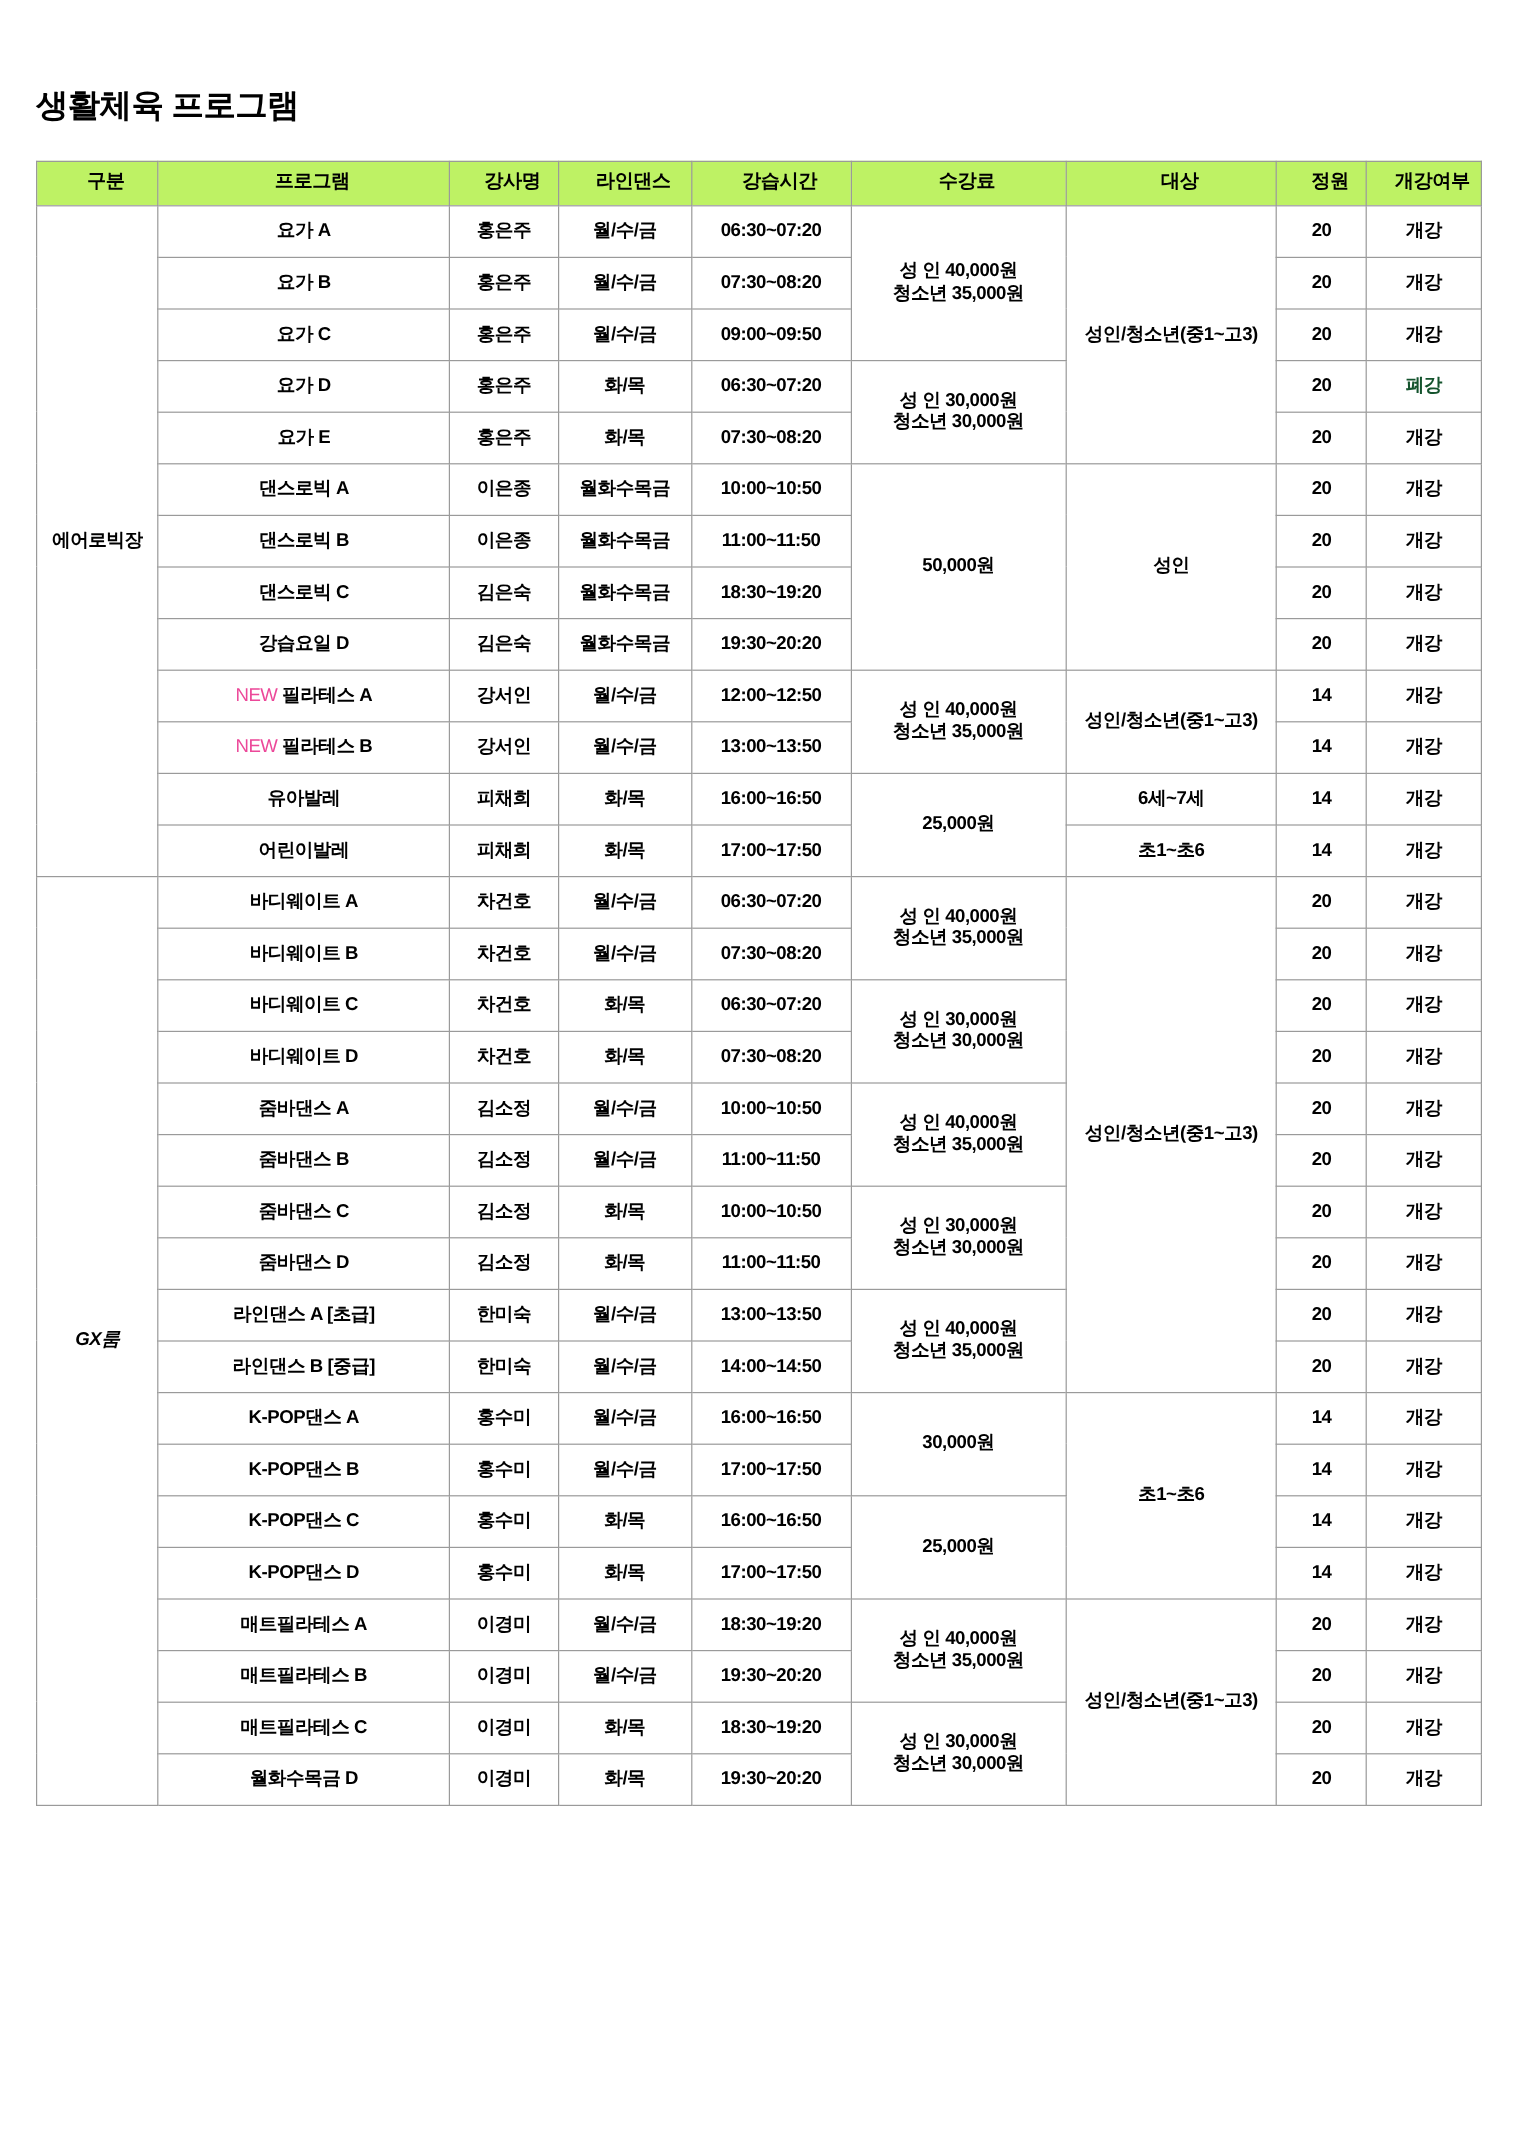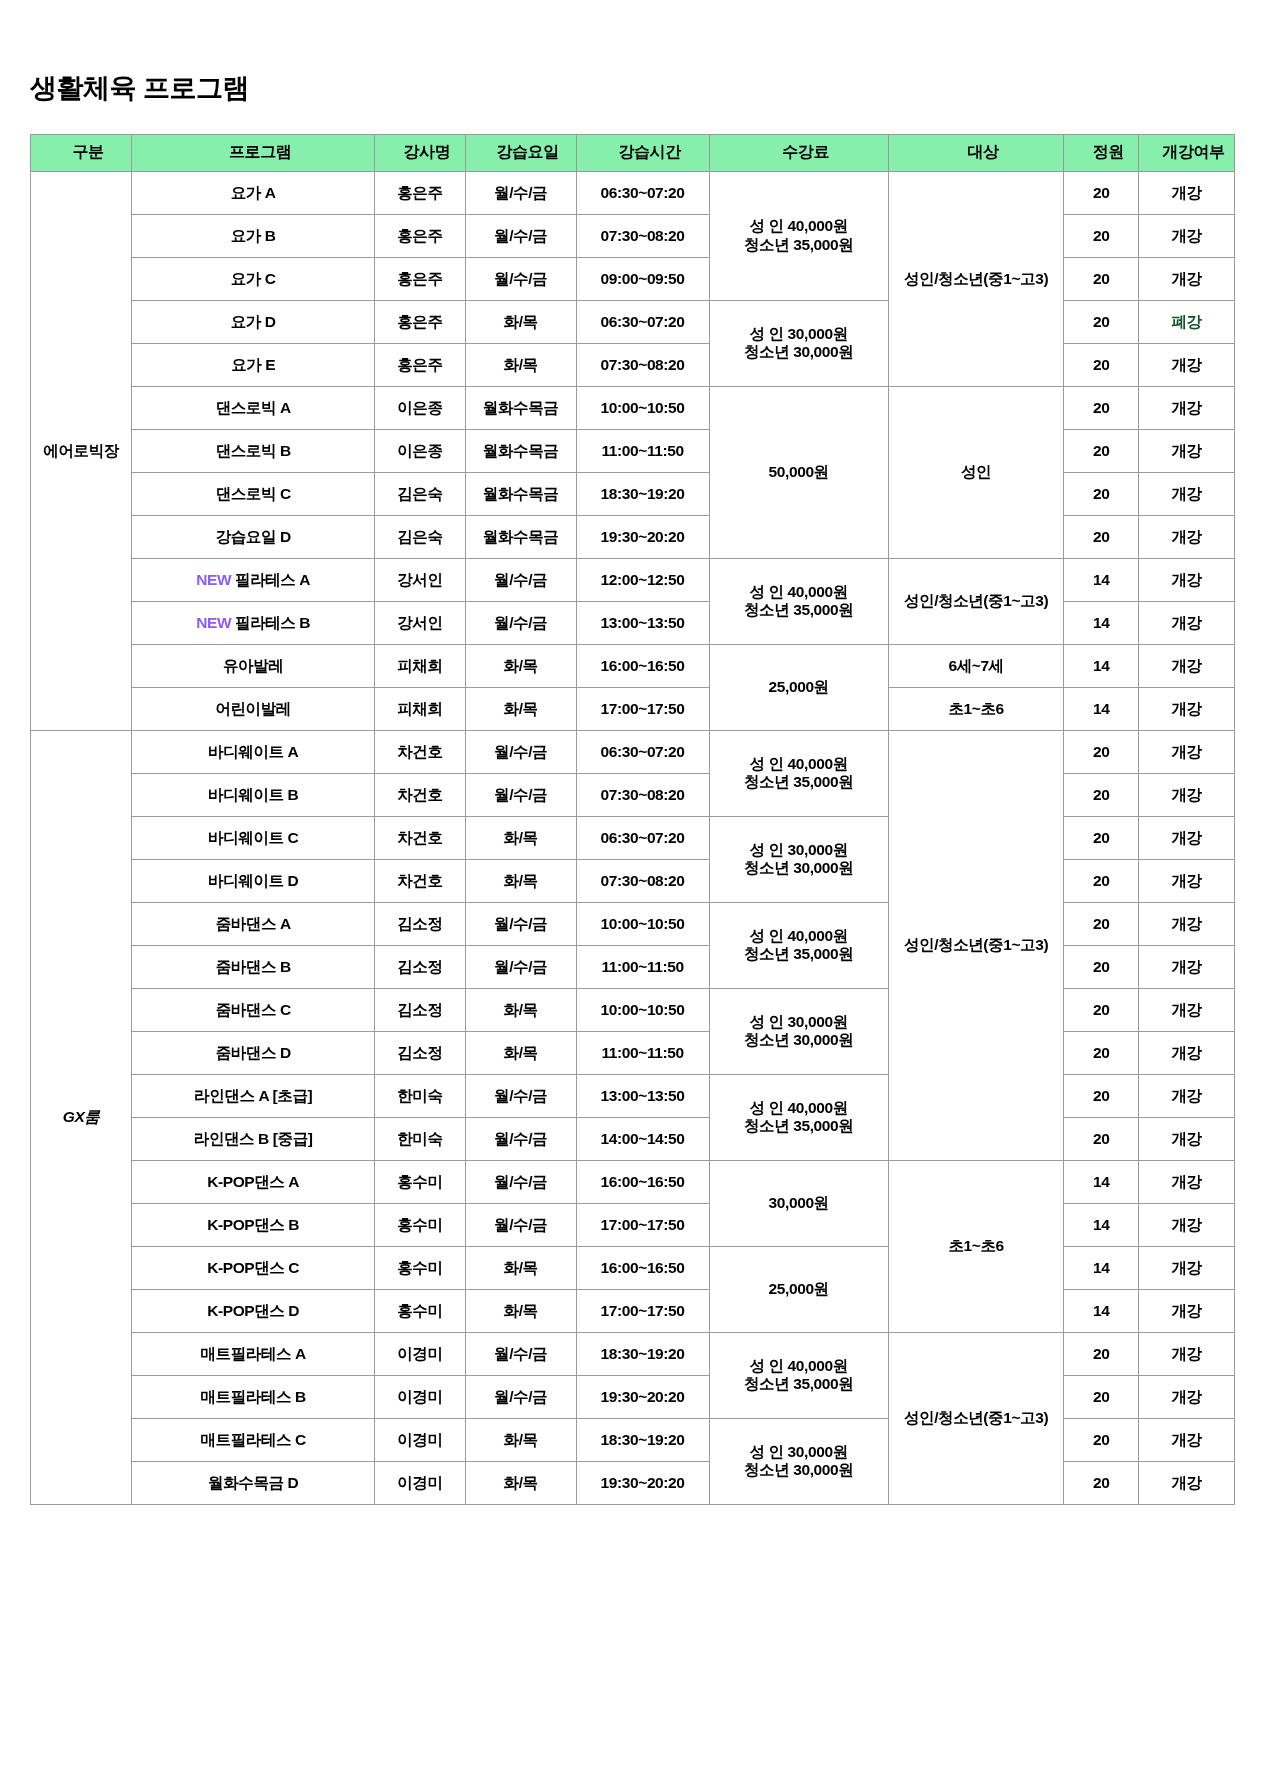--- a/index.html
+++ b/index.html
@@ -43,21 +43,21 @@
     text-align: center;
     vertical-align: middle;
     padding: 0 2px;
     height: 43px;
     line-height: 1.18;
     letter-spacing: -0.4px;
     box-sizing: border-box;
     background: #ffffff;
   }
   table.schedule thead th {
-    background: #86efac;
+    background: #bef264;
     height: 37px;
     font-size: 16px;
     padding-left: 16px;
   }
   td.prog {
     text-align: left;
     padding-left: 12px;
     font-weight: normal;
     font-size: 16.5px;
   }
@@ -70,21 +70,21 @@
   td.fee, td.target {
     font-weight: bold;
     white-space: pre-line;
     font-size: 16px;
   }
   td.fee .fee-line,
   td.target .t-line { display: block; }
   td.num { font-size: 16px; }
   td.status { font-size: 16px; }
   .closed { color: #14532d; }
-  .new-tag { color: #8b5cf6; font-weight: bold; }
+  .new-tag { color: #ec4899; font-weight: normal; }
 
   
   col.c-cat    { width: 95px; }
   col.c-prog   { width: 228px; }
   col.c-teacher{ width: 85px; }
   col.c-days   { width: 104px; }
   col.c-time   { width: 125px; }
   col.c-fee    { width: 168px; }
   col.c-target { width: 165px; }
   col.c-cap    { width: 70px; }
@@ -107,21 +107,21 @@
         <col class="c-fee">
       <col class="c-target">
         <col class="c-cap">
         <col class="c-status">
     </colgroup>
     <thead>
       <tr>
         <th>구분</th>
         <th>프로그램</th>
         <th>강사명</th>
-        <th>강습요일</th>
+        <th>라인댄스</th>
         <th>강습시간</th>
         <th>수강료</th>
         <th>대상</th>
         <th>정원</th>
         <th>개강여부</th>
       </tr>
     </thead>
     <tbody id="schedule-body">
         <tr>
           <td class="cat cat-aero" rowspan="13">에어로빅장</td>

